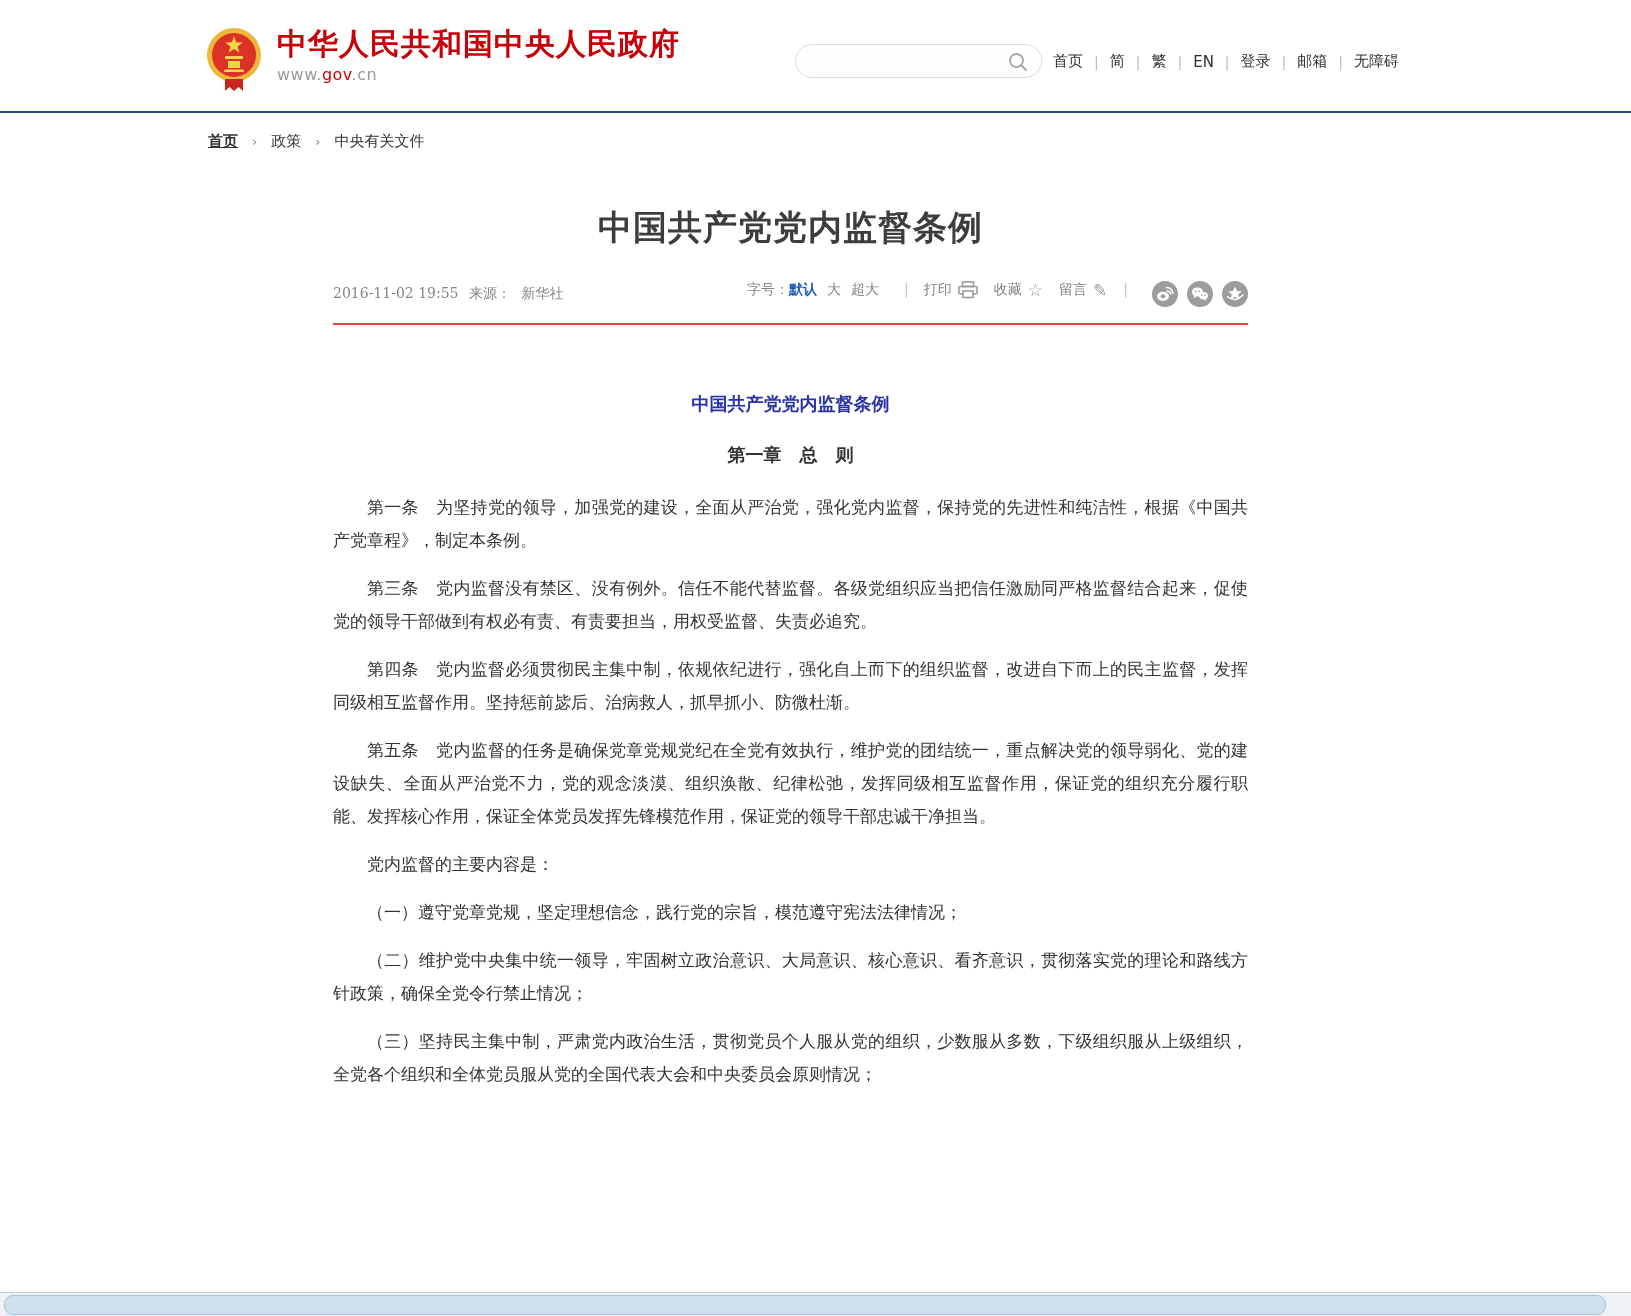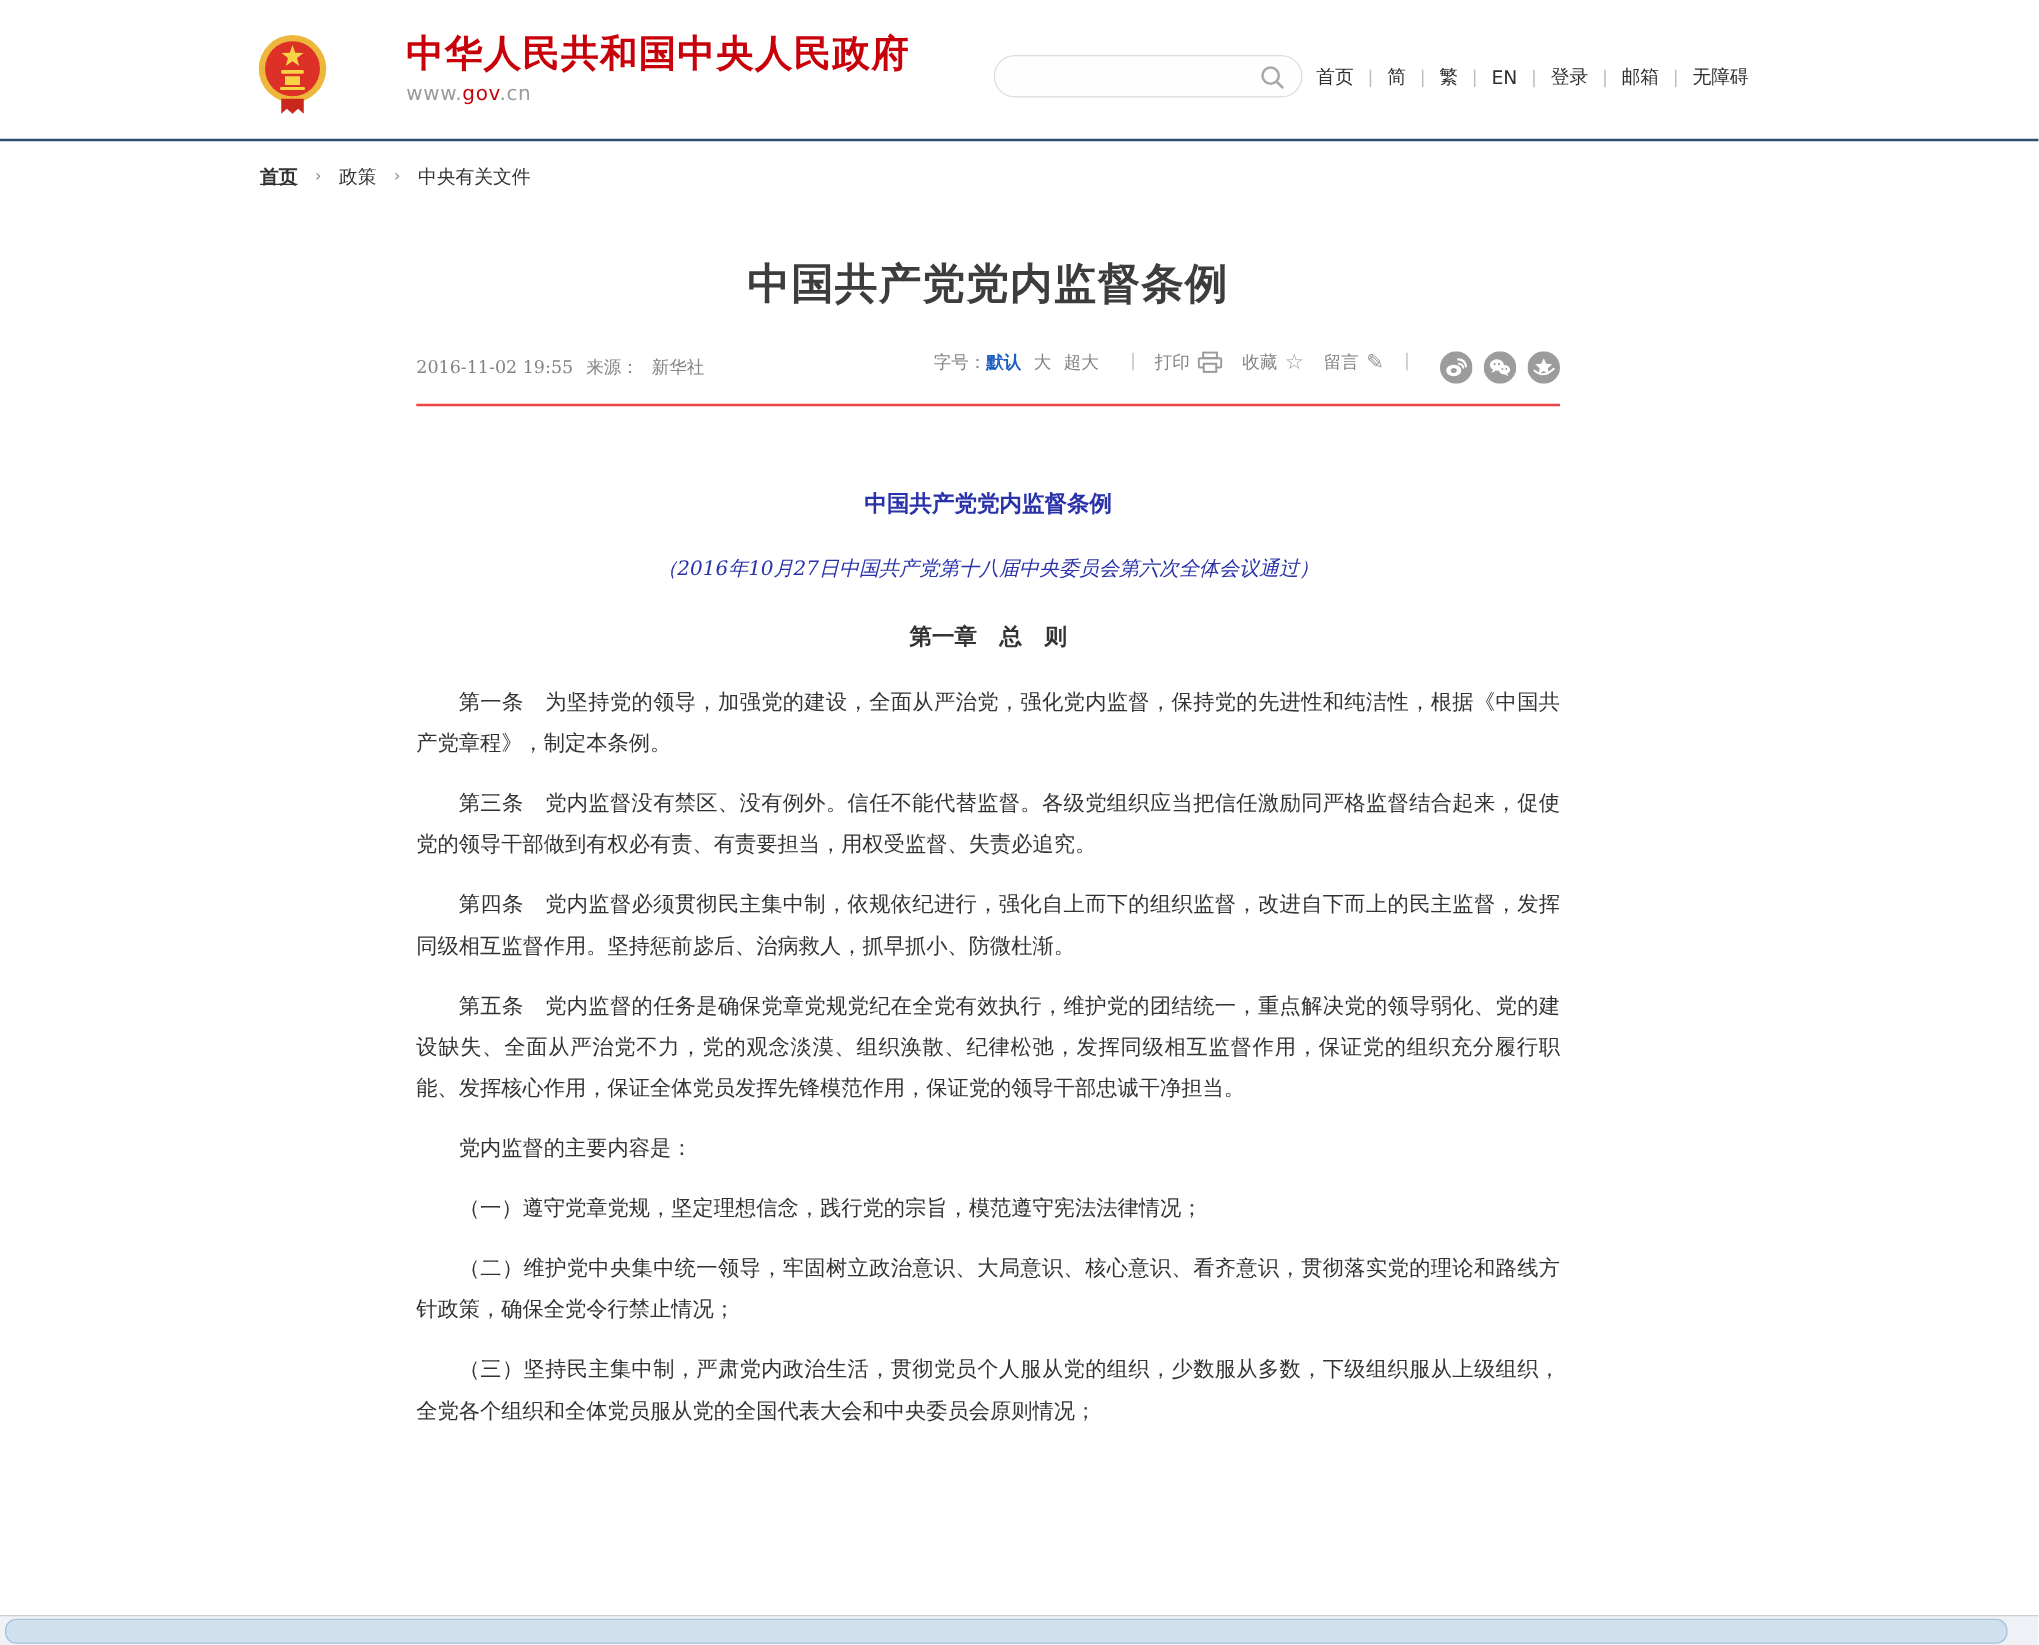--- a/index.html
+++ b/index.html
@@ -2,21 +2,21 @@
 <html><head>
 <meta charset="utf-8">
 <style>
   html,body{margin:0;padding:0;background:#fff;}
   .page{position:relative;width:1631px;height:1316px;background:#fff;overflow:hidden;
         font-family:"DejaVu Sans",sans-serif;color:#333;}
 
   
   .site-header{position:absolute;top:0;left:0;width:100%;height:111px;background:#fff;
                border-bottom:2px solid #2e4f74;}
-  .logo{position:absolute;left:205px;top:26px;display:flex;align-items:flex-start;cursor:pointer;gap:48px;}
+  .logo{position:absolute;left:205px;top:26px;display:flex;align-items:flex-start;cursor:pointer;}
   .logo-text{margin-left:14px;}
   .site-title{color:#c7000a;font-size:30px;font-weight:bold;letter-spacing:1px;line-height:36px;}
   .site-url{font-size:16px;color:#9a9a9a;margin-top:3px;letter-spacing:.5px;}
   .site-url .red{color:#c7000a;}
   .search-box{position:absolute;left:795px;top:44px;width:247px;height:34px;background:#fefefe;
               border:1px solid #dcdcdc;border-radius:18px;box-sizing:border-box;}
   .search-box input{width:100%;height:100%;border:none;background:transparent;outline:none;
                     padding:0 44px 0 18px;font-size:15px;box-sizing:border-box;color:#333;}
   .search-icon{position:absolute;right:12px;top:6px;cursor:pointer;}
   .header-nav{position:absolute;left:1053px;top:52px;display:flex;align-items:center;font-size:15px;}
@@ -191,21 +191,20 @@
             <circle cx="13" cy="13" r="13" fill="#9c9c9c"></circle>
             <polygon points="13,5.5 15,10 19.8,10.4 16.2,13.6 17.3,18.3 13,15.8 8.7,18.3 9.8,13.6 6.2,10.4 11,10" fill="#fff"></polygon>
             <path d="M5.5 15.5 q7.5 6.5 15.5 -1.5" stroke="#fff" stroke-width="1.5" fill="none" stroke-linecap="round"></path>
           </svg>
         </a>
       </div>
     </div>
 
     <div class="article-body">
       <p class="p-doc-title">中国共产党党内监督条例</p>
-      <p class="p-doc-sub">（2016年10月27日中国共产党第十八届中央委员会第六次全体会议通过）</p>
       <p class="p-chapter">第一章　总　则</p>
       <div id="paras">
           <p class="body-p">第一条　为坚持党的领导，加强党的建设，全面从严治党，强化党内监督，保持党的先进性和纯洁性，根据《中国共产党章程》，制定本条例。</p>
           <p class="body-p">第三条　党内监督没有禁区、没有例外。信任不能代替监督。各级党组织应当把信任激励同严格监督结合起来，促使党的领导干部做到有权必有责、有责要担当，用权受监督、失责必追究。</p>
           <p class="body-p">第四条　党内监督必须贯彻民主集中制，依规依纪进行，强化自上而下的组织监督，改进自下而上的民主监督，发挥同级相互监督作用。坚持惩前毖后、治病救人，抓早抓小、防微杜渐。</p>
           <p class="body-p">第五条　党内监督的任务是确保党章党规党纪在全党有效执行，维护党的团结统一，重点解决党的领导弱化、党的建设缺失、全面从严治党不力，党的观念淡漠、组织涣散、纪律松弛，发挥同级相互监督作用，保证党的组织充分履行职能、发挥核心作用，保证全体党员发挥先锋模范作用，保证党的领导干部忠诚干净担当。</p>
           <p class="body-p">党内监督的主要内容是：</p>
           <p class="body-p">（一）遵守党章党规，坚定理想信念，践行党的宗旨，模范遵守宪法法律情况；</p>
           <p class="body-p">（二）维护党中央集中统一领导，牢固树立政治意识、大局意识、核心意识、看齐意识，贯彻落实党的理论和路线方针政策，确保全党令行禁止情况；</p>
           <p class="body-p">（三）坚持民主集中制，严肃党内政治生活，贯彻党员个人服从党的组织，少数服从多数，下级组织服从上级组织，全党各个组织和全体党员服从党的全国代表大会和中央委员会原则情况；</p>

